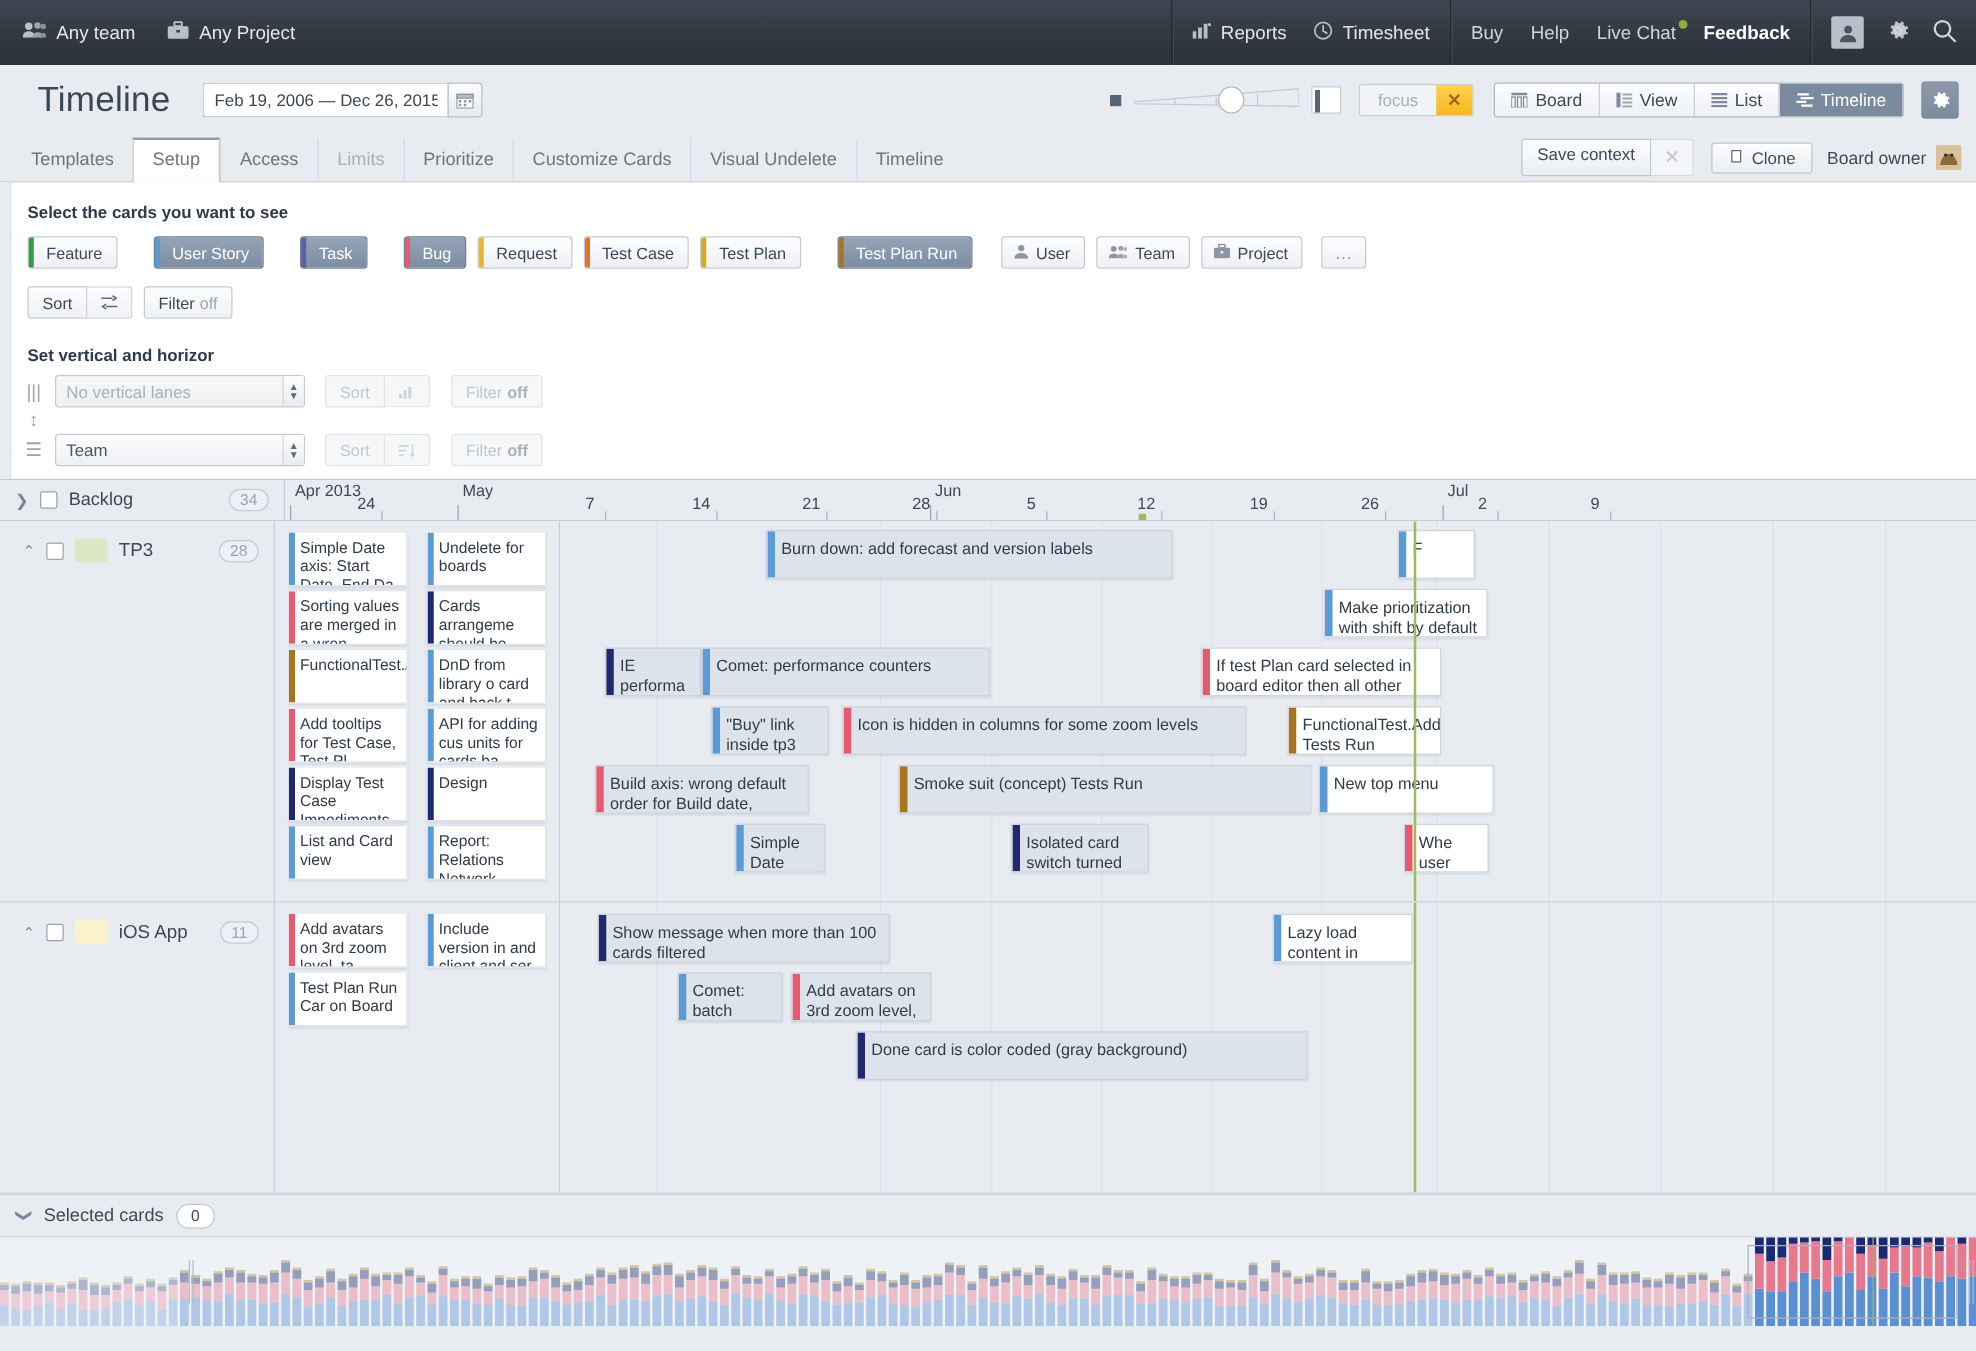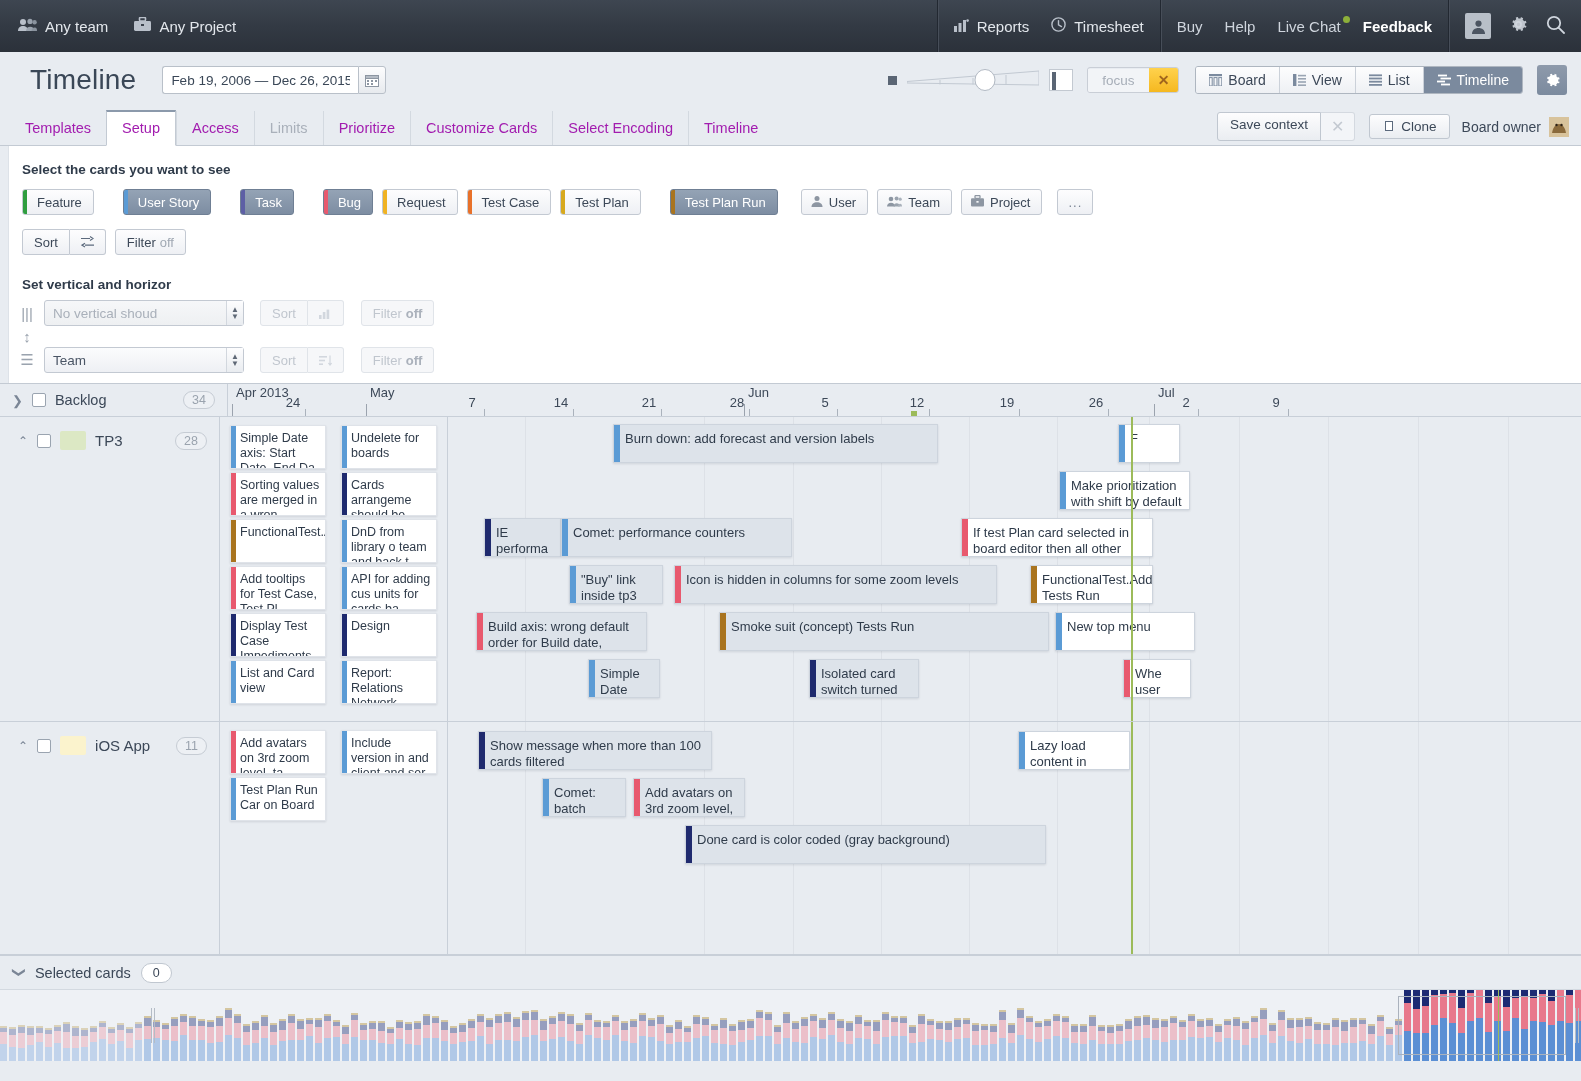--- a/index.html
+++ b/index.html
@@ -53,21 +53,21 @@
   .viewgrp .vbtn { padding:5px 13px; font-size:14px; background:linear-gradient(to bottom,#fdfdfe,#eef0f4);
                    color:#3c4858; border-left:1px solid #cbd1d9; display:flex; align-items:center; gap:6px; cursor:pointer;}
   .viewgrp .vbtn:first-child{border-left:none;}
   .viewgrp .vbtn.active { background:#7b8a9e; color:#fff;}
   .gear-sq { width:30px;height:30px;margin-left:14px;background:linear-gradient(to bottom,#8e9aab,#7b8a9e);
              border-radius:3px; display:flex;align-items:center;justify-content:center;cursor:pointer;}
 
   
   #tabs { height:38px; display:flex; align-items:flex-end; background:#e8ecf1;
           border-bottom:1px solid #c3cad3; padding-left:10px; position:relative;}
-  .tab { padding:0 15px; height:34px; line-height:34px; font-size:14.5px; color:#a21caf; cursor:pointer;
+  .tab { padding:0 15px; height:34px; line-height:34px; font-size:14.5px; color:#737373; cursor:pointer;
          border-left:1px solid #d3d9e0;}
   .tab.first{border-left:none;}
   .tab.dim { color:#a9b0ba;}
   .tab.active { background:#fff; border:1px solid #c3cad3; border-bottom:1px solid #fff;
                 border-top:2px solid #8b99ab; margin-bottom:-1px; height:36px;line-height:33px; }
   .tabright { margin-left:auto; display:flex; align-items:center; gap:0; padding-right:12px; padding-bottom:4px;}
   .btn-lite { padding:4px 12px; font-size:13.5px; border:1px solid #c0c7d0; border-radius:3px;
               background:linear-gradient(to bottom,#fdfdfe,#eaedf1); color:#3c4858; cursor:pointer;}
   .btn-x { padding:4px 10px; border:1px solid #d4d9e0; border-left:none; border-radius:0 3px 3px 0;
            background:#f3f5f8; color:#c3c9d1; cursor:pointer;}
@@ -334,21 +334,21 @@
 </div>
 
 <div id="tabs">
   <div id="tab-list" style="display:flex;align-items:flex-end;">
       <div class="tab first">Templates</div>
       <div class="tab active">Setup</div>
       <div class="tab">Access</div>
       <div class="tab dim">Limits</div>
       <div class="tab">Prioritize</div>
       <div class="tab">Customize Cards</div>
-      <div class="tab">Select Encoding</div>
+      <div class="tab">Visual Undelete</div>
       <div class="tab">Timeline</div>
     </div>
   <div class="tabright">
     <div style="display:flex;">
       <span class="btn-lite" style="border-radius:3px 0 0 3px;">Save context</span>
       <span class="btn-x">✕</span>
     </div>
     <span class="btn-lite" style="margin-left:14px;display:flex;align-items:center;gap:7px;">
       <svg width="12" height="12" viewBox="0 0 12 12">
           <rect x="0.5" y="2.5" width="7" height="9" fill="none" stroke="#5c6avg"></rect>
@@ -447,21 +447,21 @@
       <span>Filter</span>
       <span class="off">off</span>
     </span>
   </div>
 
   <div class="sect-title" style="margin-top:22px;margin-bottom:8px;">Set vertical and horizor</div>
 
   <div class="lanerow">
     <span class="lane-ico">|||</span>
     <span class="selwrap">
-      <span class="fakesel dim">No vertical shoud</span>
+      <span class="fakesel dim">No vertical lanes</span>
       <span class="spin">▲<br>▼</span>
     </span>
     <span style="display:flex;margin-left:8px;">
       <span class="dimbtn l">Sort</span>
       <span class="dimbtn r">
         <svg width="13" height="11" viewBox="0 0 13 11">
             <g fill="#d2d7de">
               <rect x="0" y="7" width="2.6" height="4"></rect>
               <rect x="3.8" y="4" width="2.6" height="7"></rect>
               <rect x="7.6" y="1.6" width="2.6" height="9.4"></rect>
@@ -575,21 +575,21 @@
           <div class="bcard" style="left: 121px; top: 55px;">
             <i class="edge" style="background:#1f2a6e"></i>
             <span style="display: block; white-space: normal;">Cards arrangeme should be saved a</span>
           </div>
           <div class="bcard" style="left: 10px; top: 102px;">
             <i class="edge" style="background:#a9741f"></i>
             <span style="display: block; white-space: normal;">FunctionalTest.Ad</span>
           </div>
           <div class="bcard" style="left: 121px; top: 102px;">
             <i class="edge" style="background:#5b9bd5"></i>
-            <span style="display: block; white-space: normal;">DnD from library o team and back t</span>
+            <span style="display: block; white-space: normal;">DnD from library o card and back t</span>
           </div>
           <div class="bcard" style="left: 10px; top: 149px;">
             <i class="edge" style="background:#e8596e"></i>
             <span style="display: block; white-space: normal;">Add tooltips for Test Case, Test Pl</span>
           </div>
           <div class="bcard" style="left: 121px; top: 149px;">
             <i class="edge" style="background:#5b9bd5"></i>
             <span style="display: block; white-space: normal;">API for adding cus units for cards ba</span>
           </div>
           <div class="bcard" style="left: 10px; top: 196px;">

